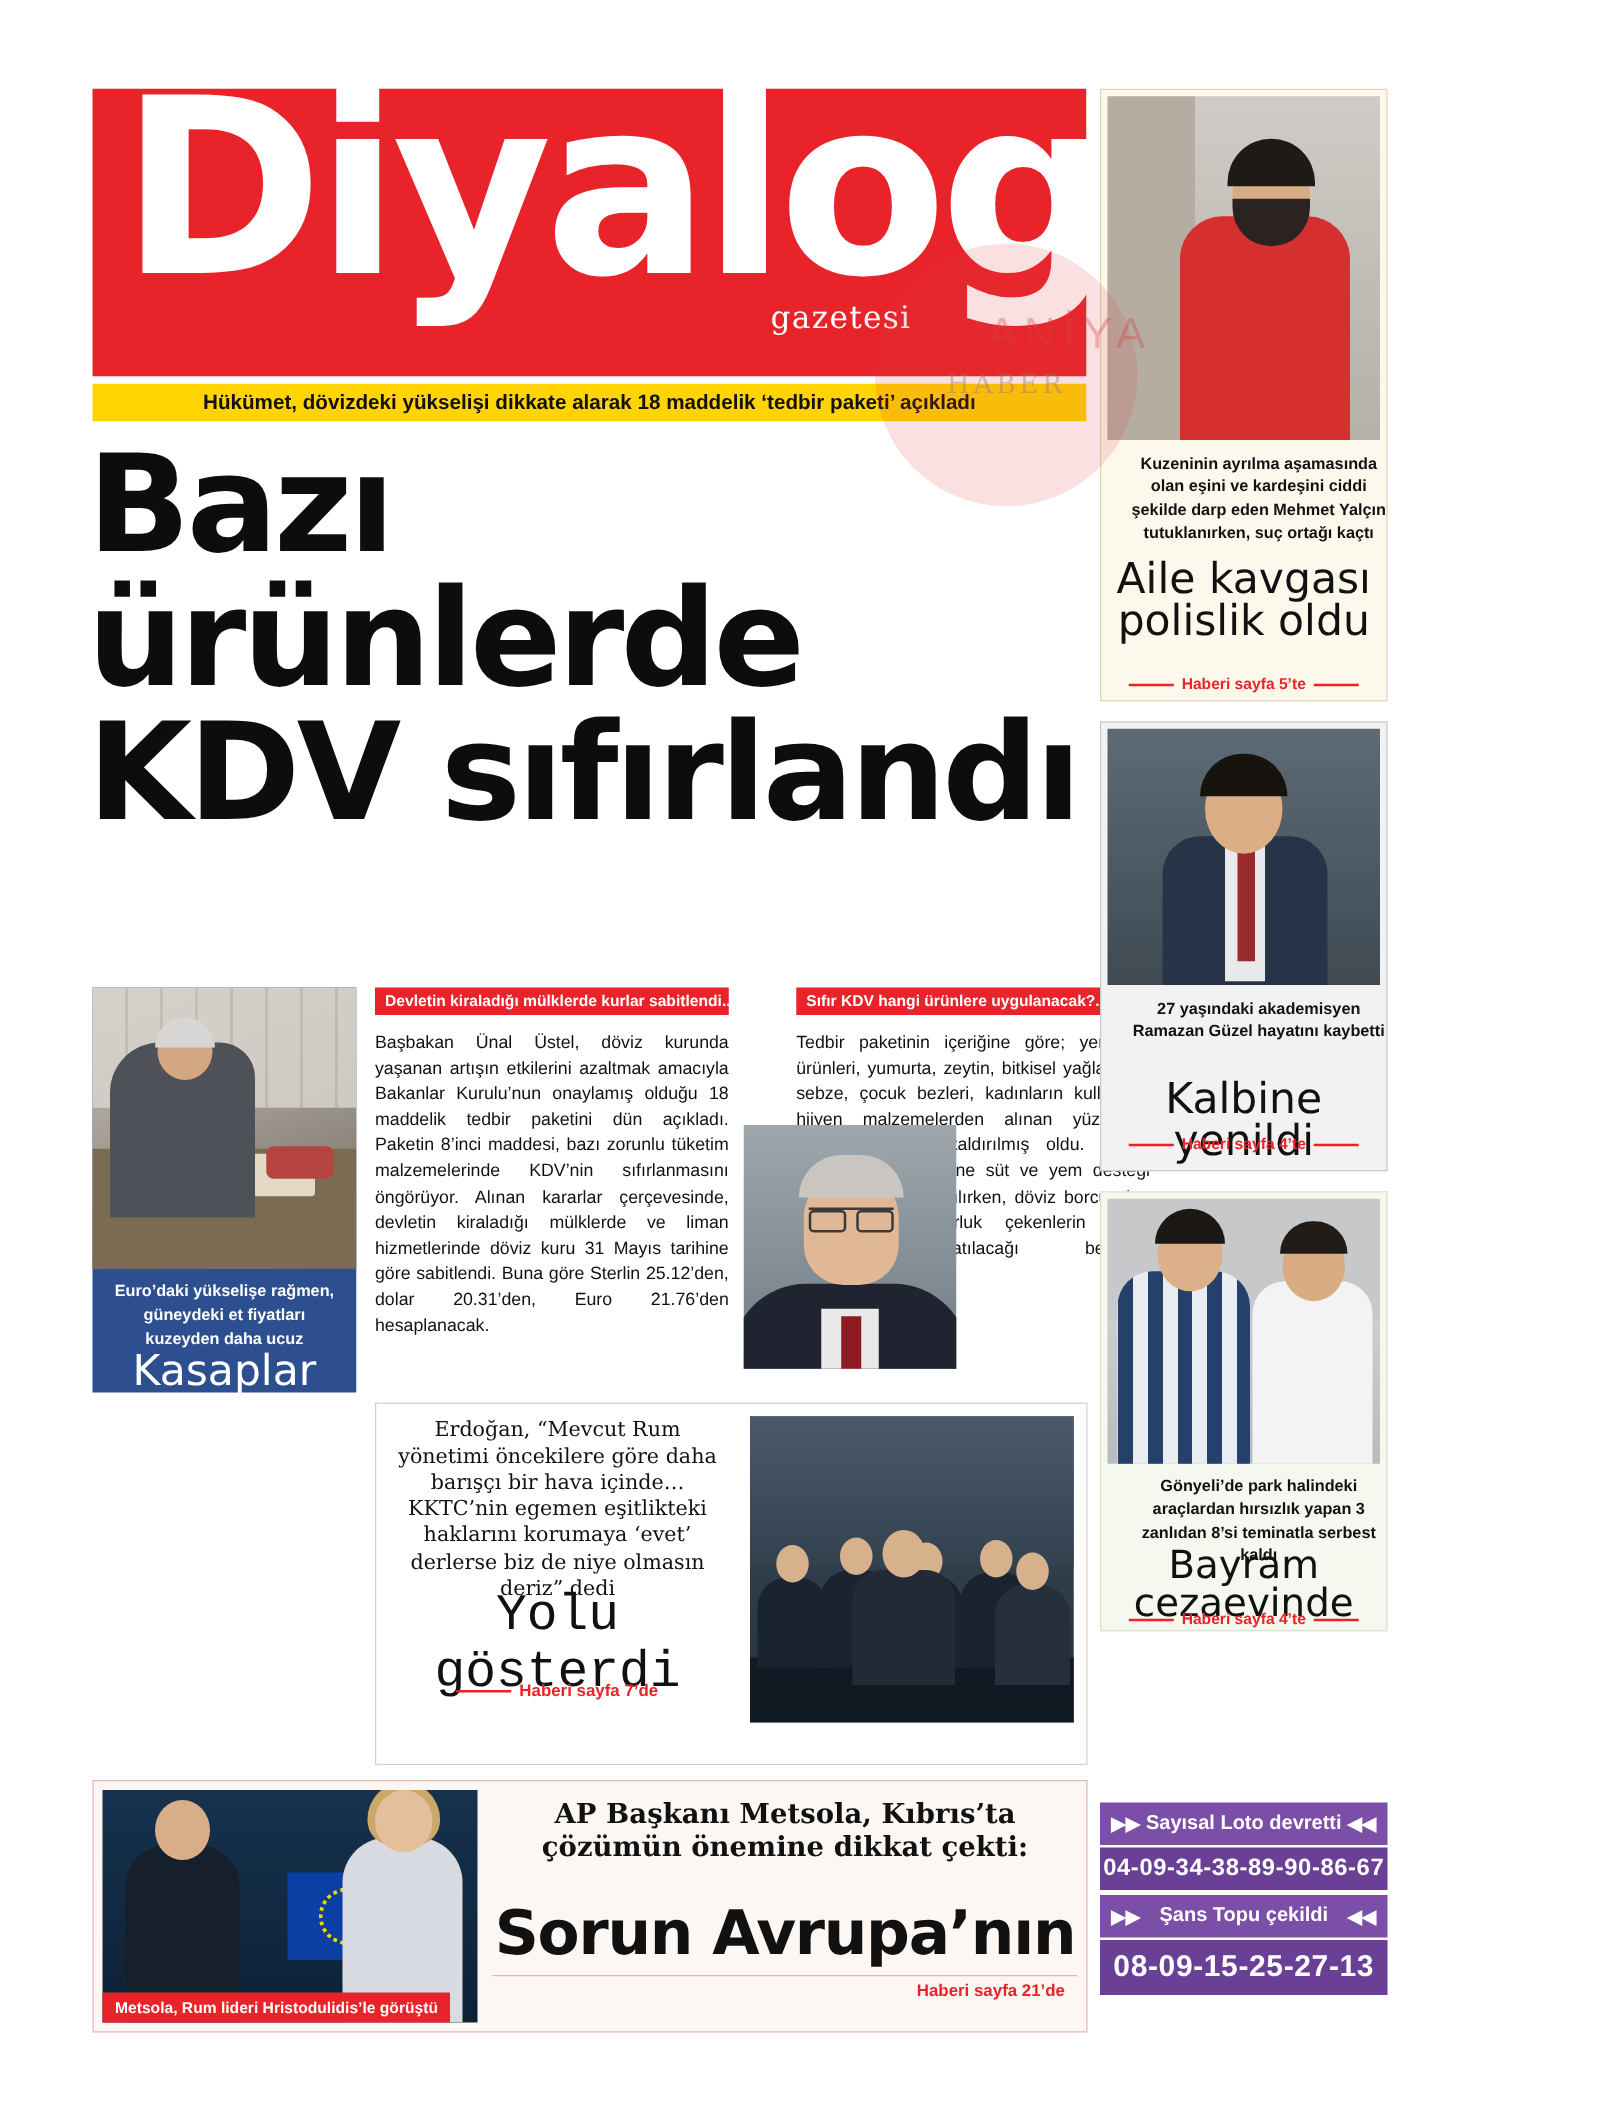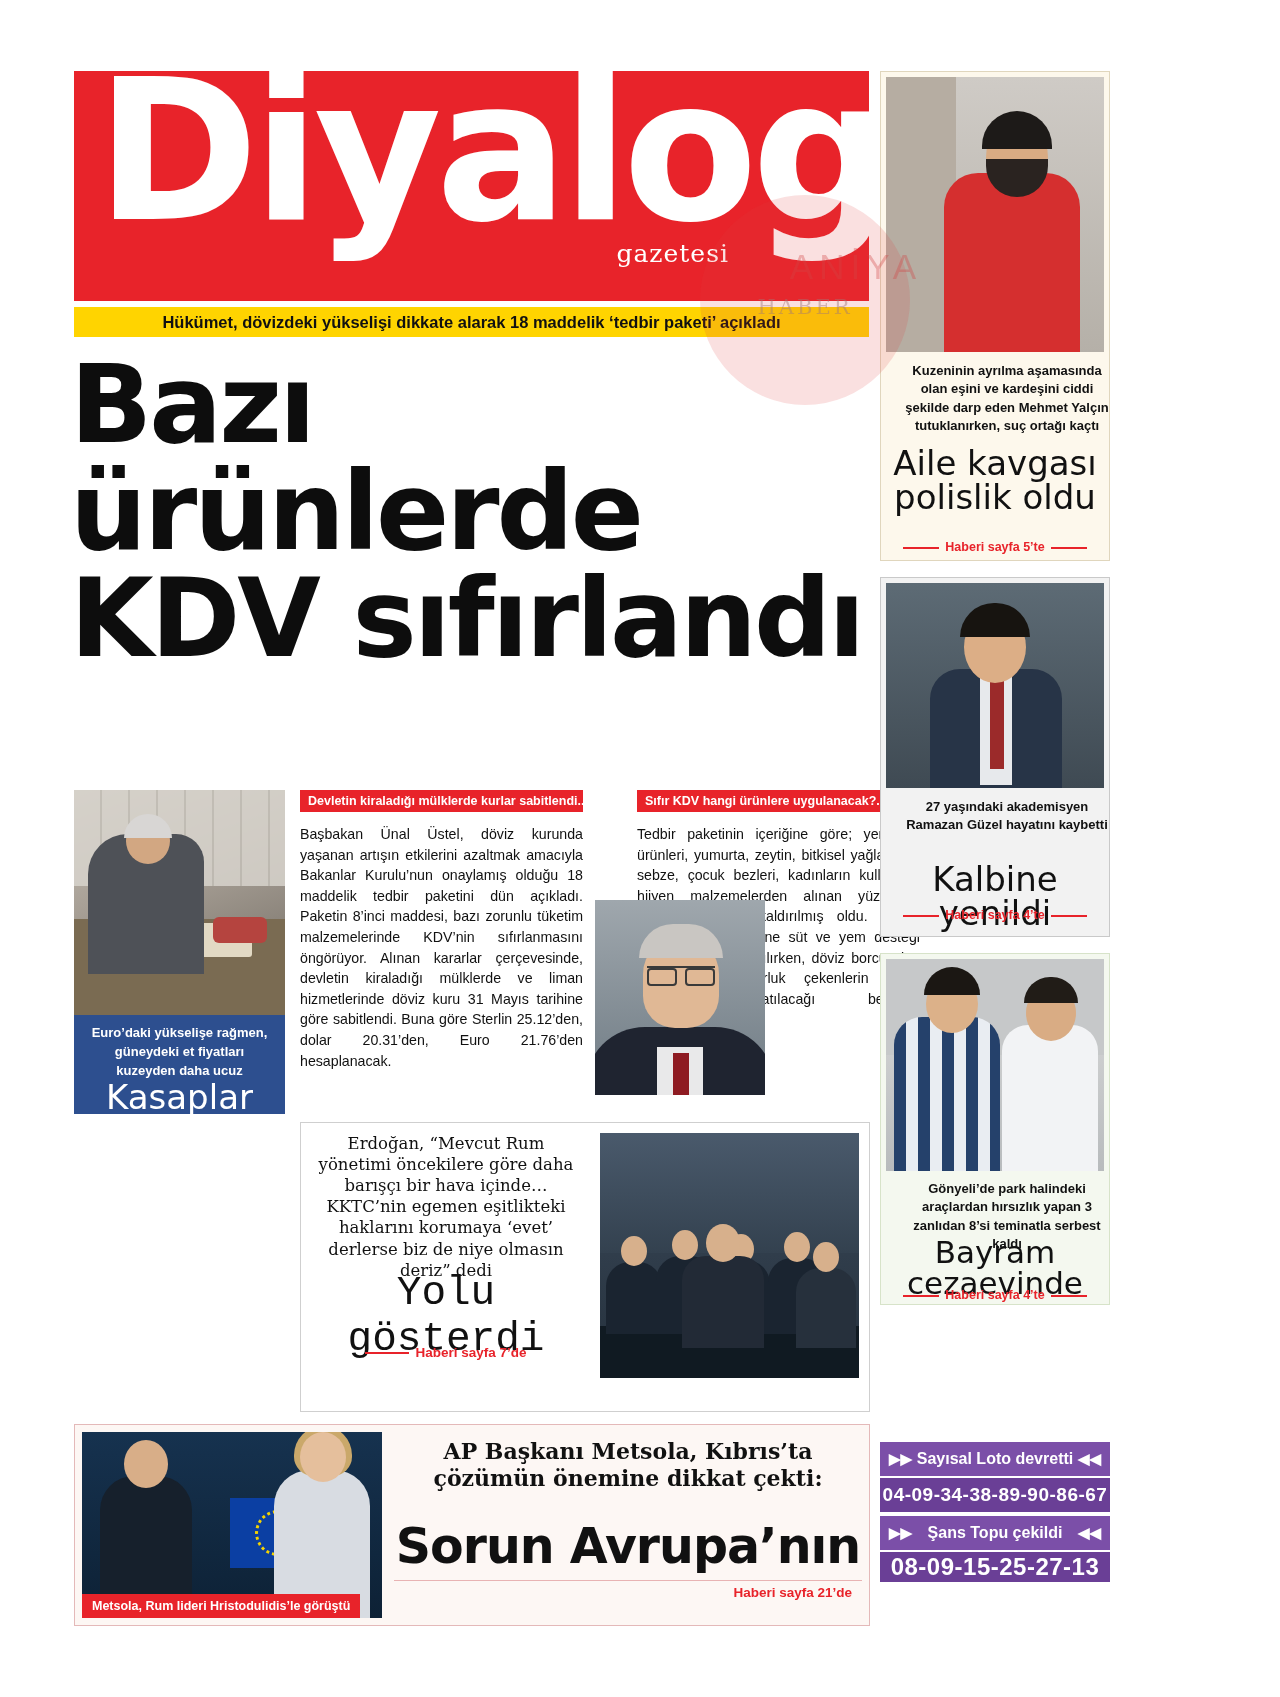--- a/index.html
+++ b/index.html
@@ -487,21 +487,21 @@
     display: flex; align-items: center; justify-content: center;
     color: #ffffff;
     font-weight: bold;
     white-space: nowrap;
   }
   .lotto-title { background: #7b4fa8; font-size: 16px; }
   .lotto-nums  { background: #6a3f96; font-size: 19px; letter-spacing: .5px; }
   #lot1 { top: 1442px; }
   #lot2 { top: 1478px; }
   #lot3 { top: 1516px; }
-  #lot4 { top: 1552px; height: 30px; font-size: 24px; }
+  #lot4 { top: 1552px; height: 44px; font-size: 24px; }
   .lotto-title .arrL, .lotto-title .arrR {
     position: absolute; color: #ffffff; font-size: 15px;
   }
   .lotto-title .arrL { left: 9px; }
   .lotto-title .arrR { right: 9px; }
 
   
   .watermark {
     position: absolute;
     left: 700px; top: 195px;

